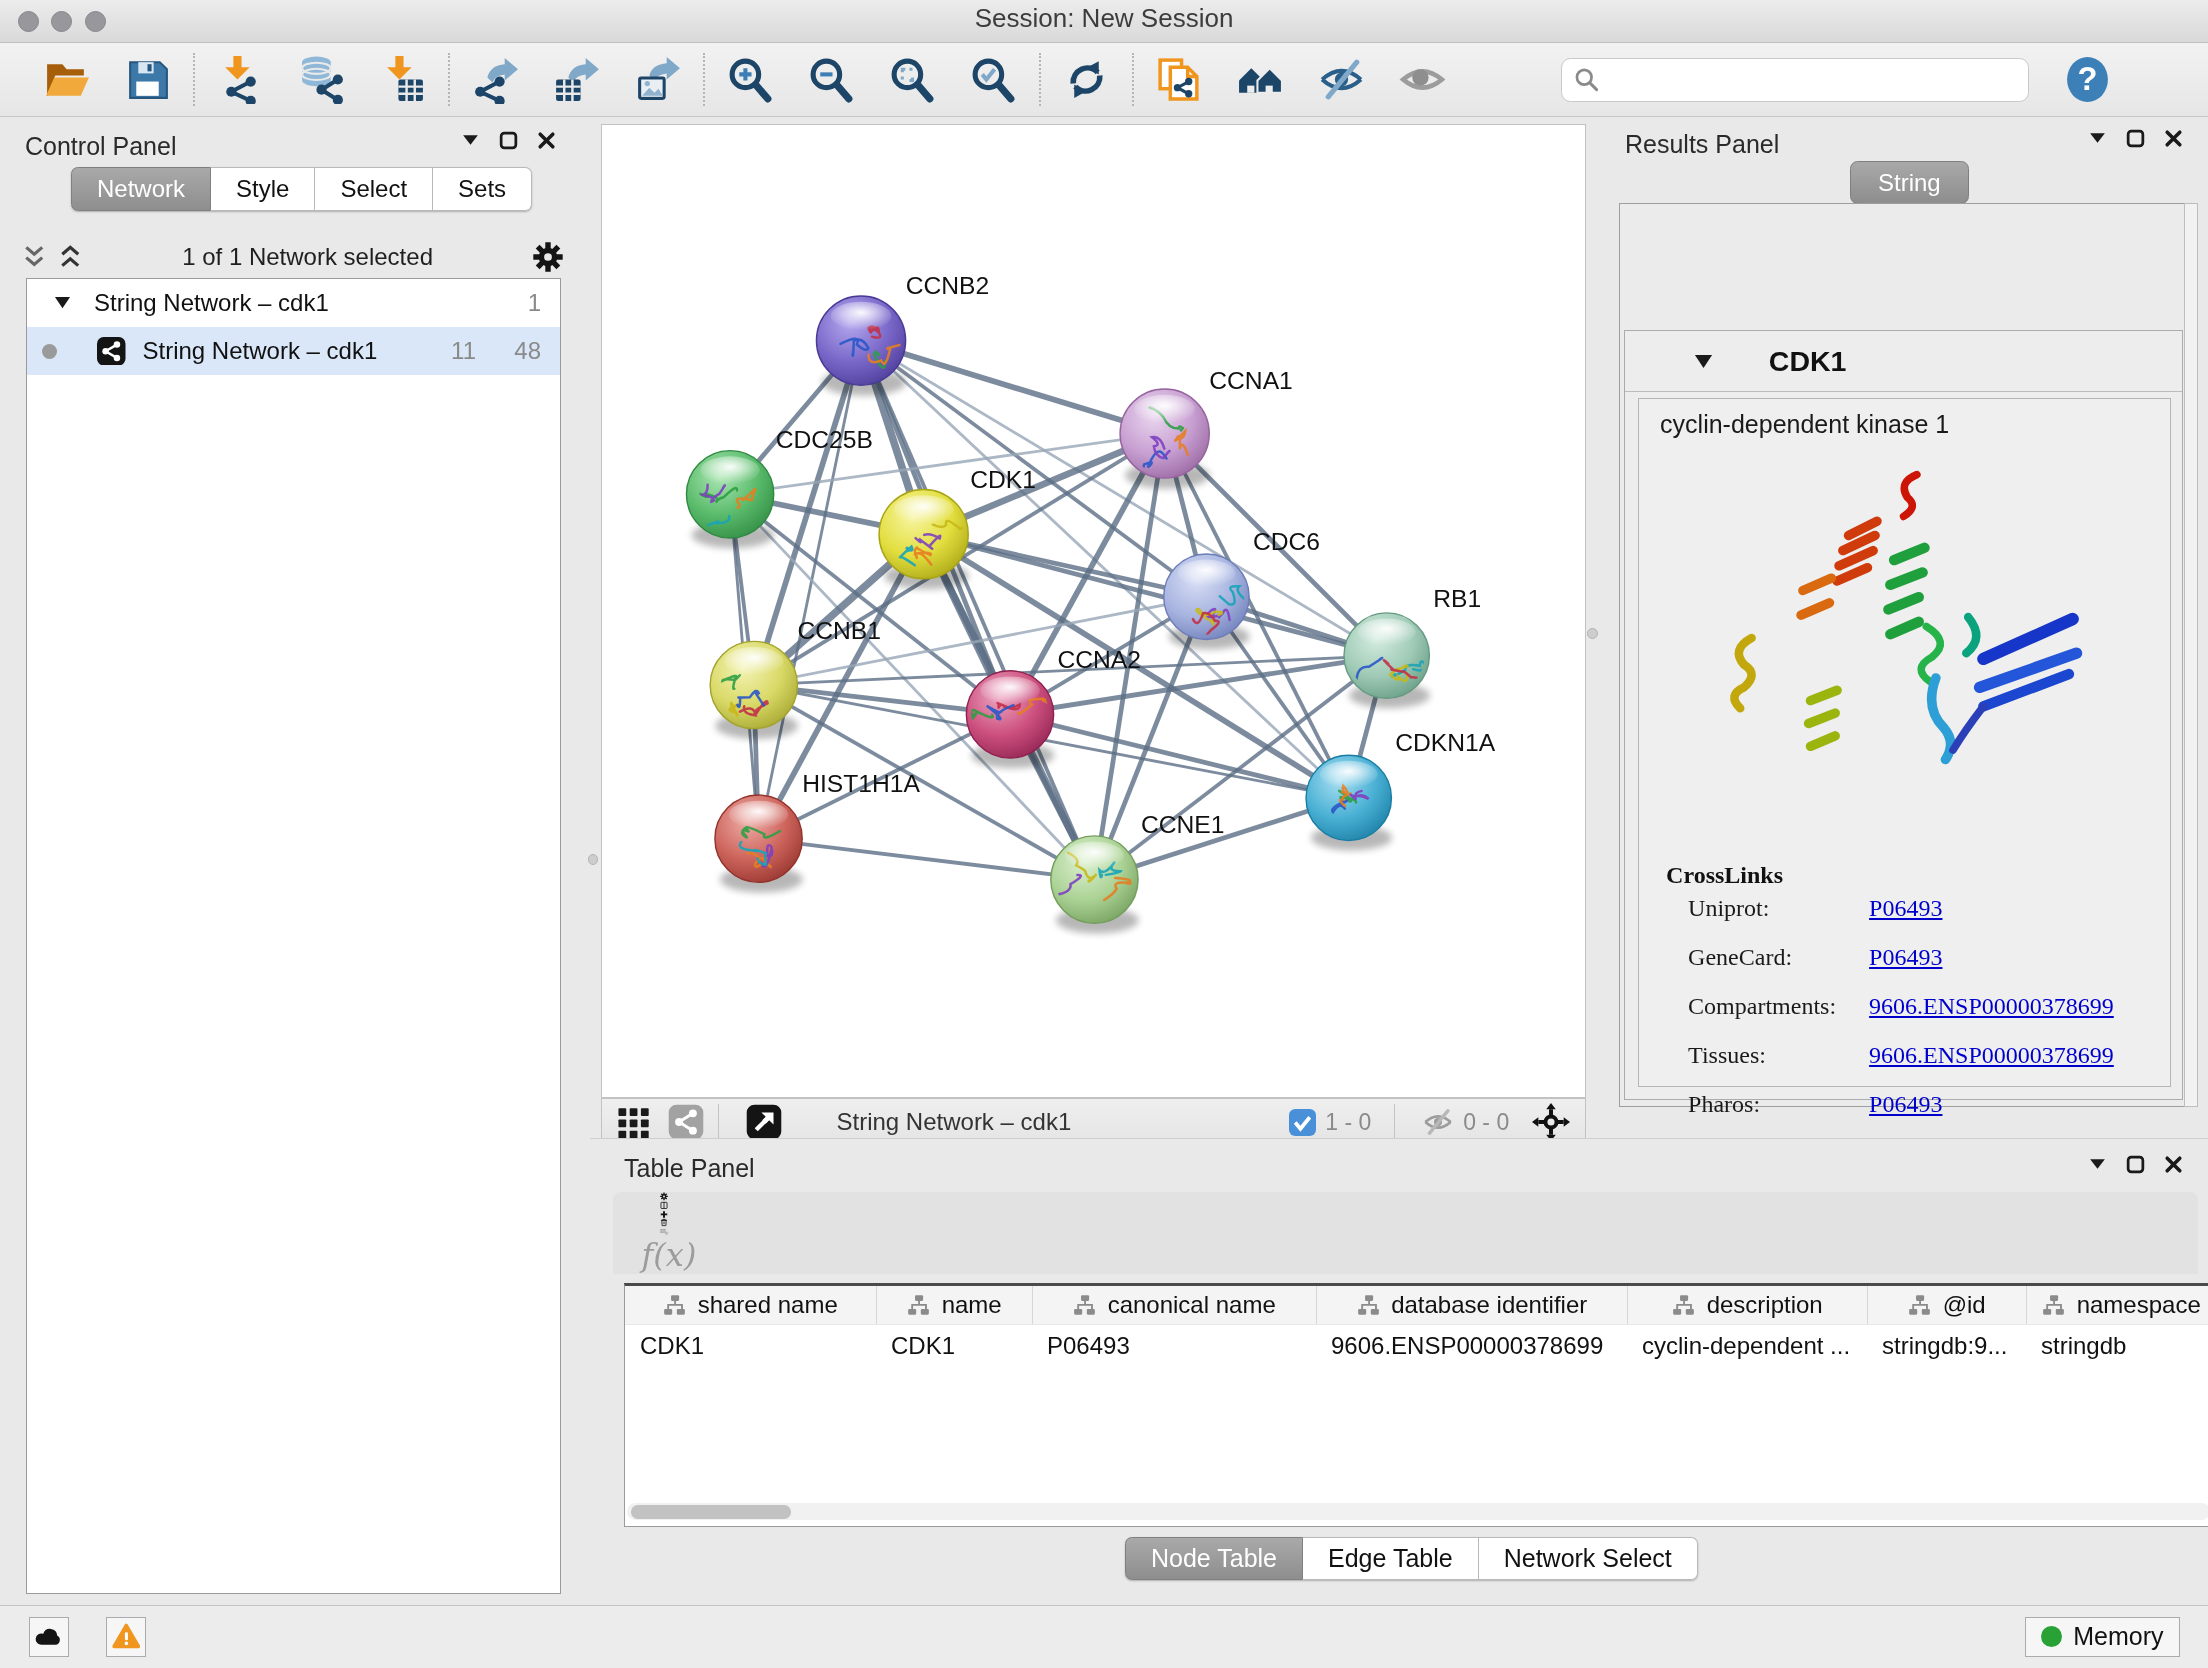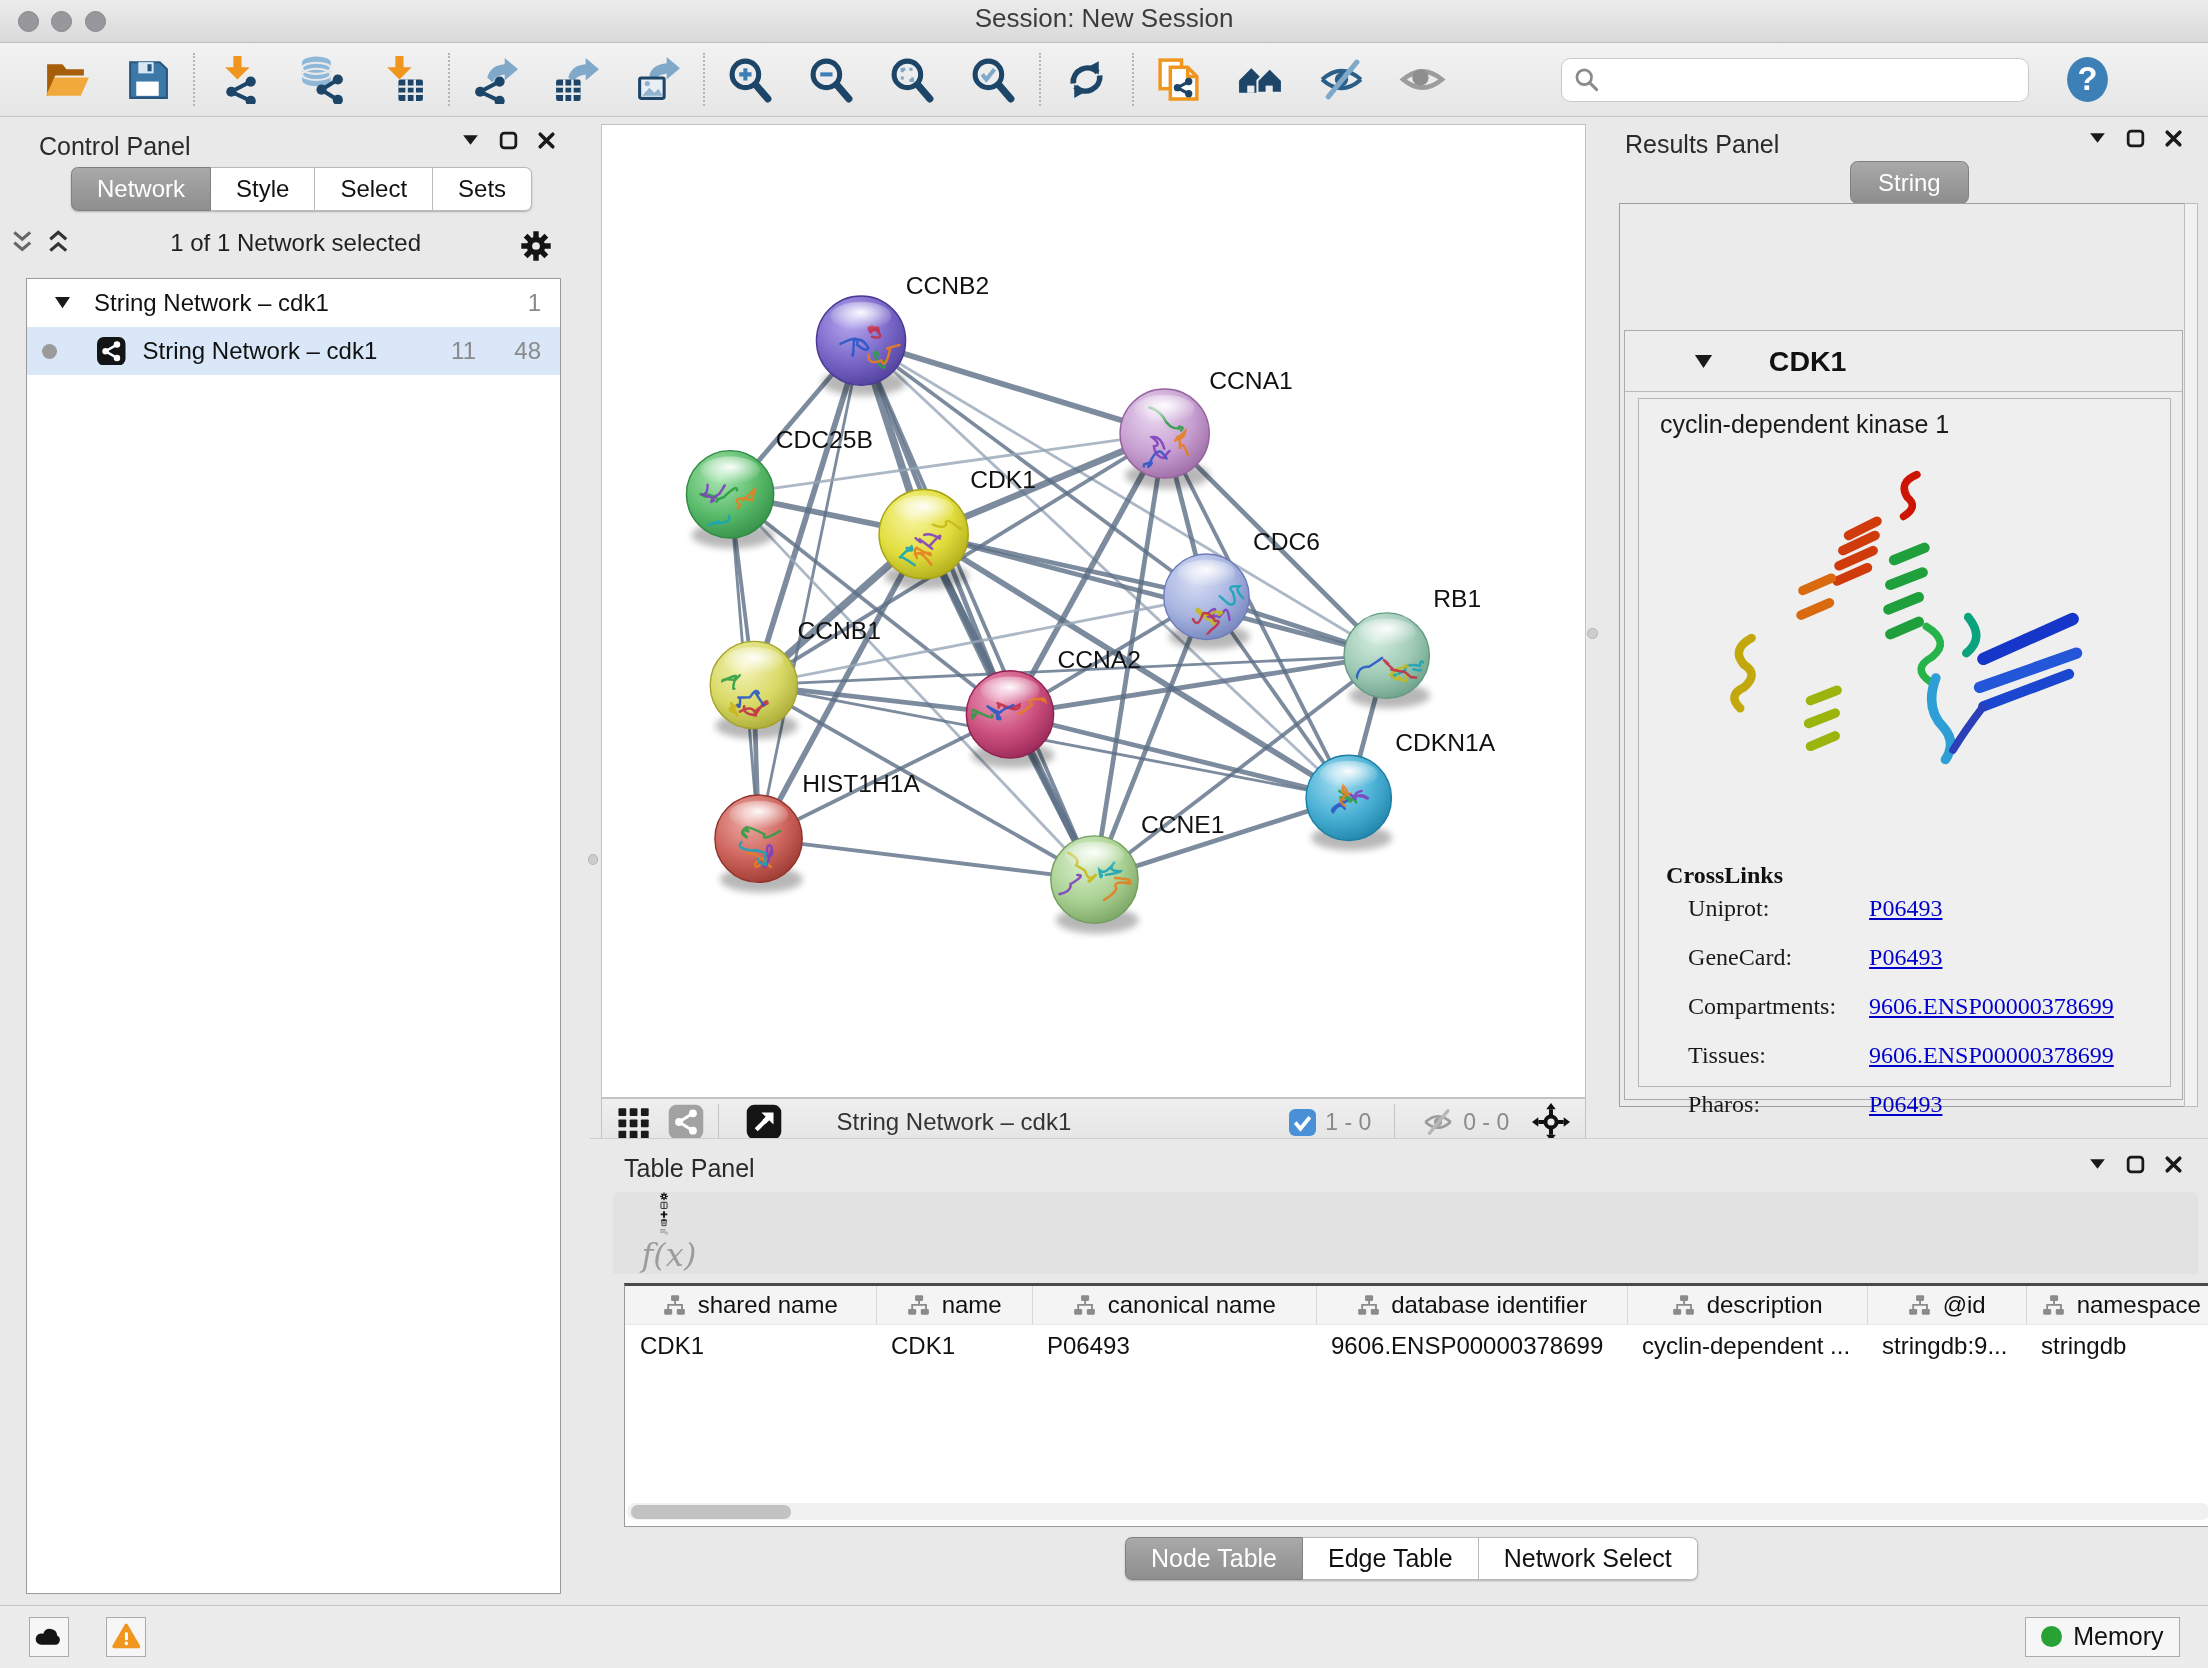--- a/index.html
+++ b/index.html
@@ -31,31 +31,31 @@
   .help-btn { width:49px; height:49px; margin-left:34px; }
 
   
   .panel-title { font-size:25px; color:#2a2a2a; }
   .winicons { position:absolute; display:flex; gap:17px; align-items:center; }
   .winicons svg { width:21px; height:21px; }
 
   
   .control-panel { position:absolute; left:0; top:117px; width:585px; height:1488px;
                    background:#e9e9e9; }
-  .cp-title { position:absolute; left:39px; top:15px; }
+  .cp-title { position:absolute; left:25px; top:15px; }
   .cp-tabs { position:absolute; left:71px; top:50px; height:44px; display:flex;
              box-shadow:0 1px 1.9px rgba(0,0,0,.25); border-radius:6.7px; }
   .tabseg { min-width:95px; padding:0 25px; height:44px; display:flex; align-items:center;
             justify-content:center; font-size:24px; background:#fff; border:1px solid #b9b9b9;
             border-left:none; color:#111; }
   .tabseg:first-child { border-left:1px solid #b9b9b9; border-radius:6.7px 0 0 6.7px; }
   .tabseg:last-child { border-radius:0 6.7px 6.7px 0; }
   .tabseg.sel { background:linear-gradient(#a9a9a9,#8e8e8e); color:#fff; border-color:#808080; }
-  .cp-subrow { position:absolute; left:0; top:112px; width:585px; height:55px;
-               display:flex; }
+  .cp-subrow { position:absolute; left:12px; top:112px; width:585px; height:55px;
+               display:flex; align-items:center; }
   .cp-subrow .chev { width:28.5px; height:25px; margin-left:7.6px; }
   .cp-status { flex:1; text-align:center; font-size:24px; color:#1f1f1f; }
   .cp-gear { width:34px; height:34px; margin-right:32px; }
   .cp-tree { position:absolute; left:26px; top:161px; width:535px; height:1316px;
              background:#fff; border:1.9px solid #9a9a9a; }
   .tree-row { position:relative; height:48px; display:flex; align-items:center; font-size:24px; }
   .tree-row.selected { background:#d9e7f8; }
   .tree-caret { width:17px; height:13.3px; margin-left:27px; }
   .tree-dot { width:15px; height:15px; border-radius:50%; background:#9a9a9a; margin-left:15px; }
   .share-badge { width:28.5px; height:28.5px; margin-left:40px; }

